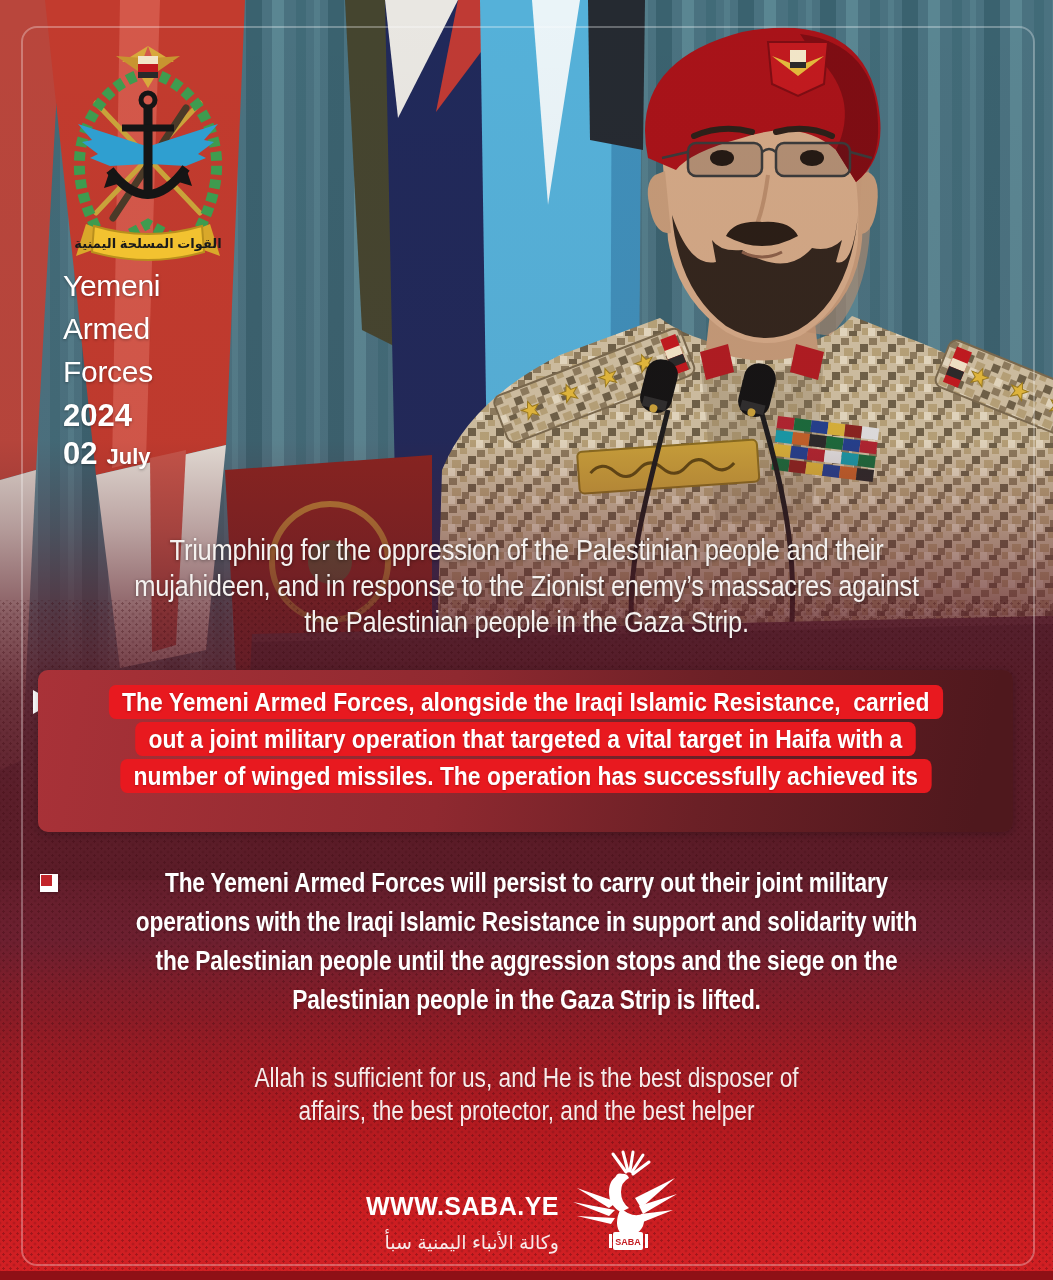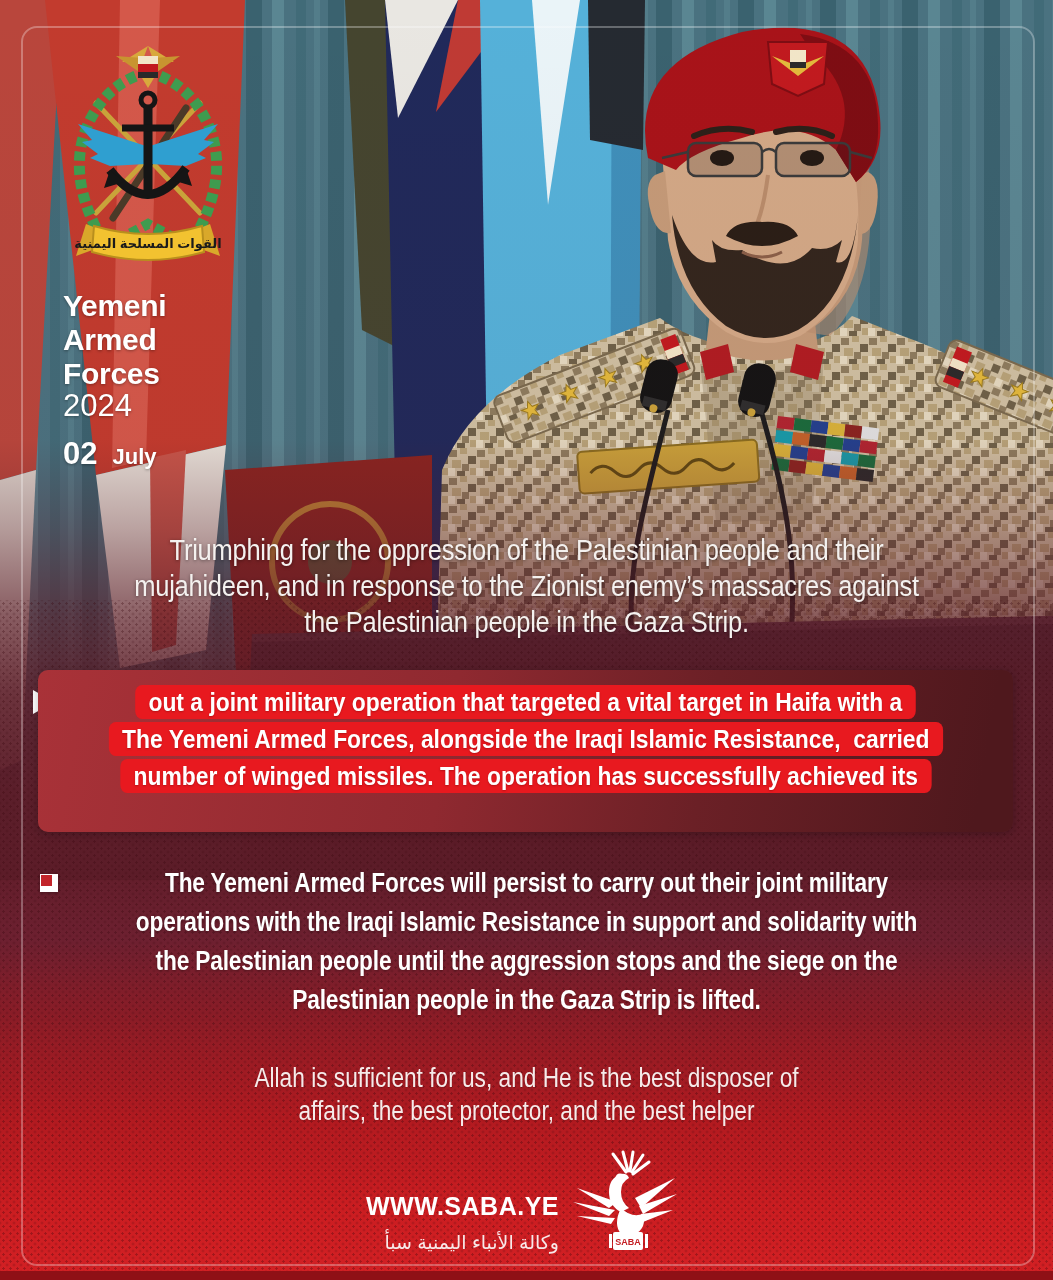--- a/index.html
+++ b/index.html
@@ -9,27 +9,27 @@
     background:linear-gradient(180deg,#5c1c28 0px,#5e1d29 840px,#6d2030 940px,#8c1c26 1020px,#b21a20 1120px,#cb1d21 1210px,#d32024 1280px);
   }
   .photo{position:absolute;left:0;top:0;width:1053px;height:880px;z-index:1;}
   .dots{
     position:absolute;left:0;top:600px;width:1053px;height:680px;z-index:2;pointer-events:none;
     background-image:radial-gradient(rgba(55,5,12,.30) 1.1px,transparent 1.4px),radial-gradient(rgba(55,5,12,.22) 1.1px,transparent 1.4px);
     background-size:7px 7px,7px 7px;background-position:0 0,3.5px 3.5px;
   }
   .content{position:absolute;inset:0;z-index:3;}
   .org-name{
-    position:absolute;left:63px;top:289px;color:#fff;font-size:30px;line-height:34px;
-    font-weight:bold;white-space:pre-line;letter-spacing:-.3px;text-shadow:0 1px 3px rgba(0,0,0,.35);
-  }
-  .date-year{position:absolute;left:63px;top:388px;color:#fff;font-size:31px;font-weight:normal;text-shadow:0 1px 3px rgba(0,0,0,.35);}
+    position:absolute;left:63px;top:264px;color:#fff;font-size:30px;line-height:43px;
+    font-weight:normal;white-space:pre-line;letter-spacing:-.3px;text-shadow:0 1px 3px rgba(0,0,0,.35);
+  }
+  .date-year{position:absolute;left:63px;top:398px;color:#fff;font-size:31px;font-weight:bold;text-shadow:0 1px 3px rgba(0,0,0,.35);}
   .date-row{position:absolute;left:63px;top:436px;color:#fff;text-shadow:0 1px 3px rgba(0,0,0,.35);}
   .date-day{font-size:31px;font-weight:bold;margin-top:28px;}
-  .date-month{font-size:22px;font-weight:bold;margin-left:15px;}
+  .date-month{font-size:22px;font-weight:bold;margin-left:9px;}
   .intro{
     position:absolute;left:0;right:0;top:532px;text-align:center;color:#f4f1ef;
     font-size:29px;line-height:36px;font-weight:400;white-space:pre-line;
     transform:scaleX(.88);letter-spacing:-.3px;text-shadow:0 1px 4px rgba(0,0,0,.45);
   }
   .stmt-box{
     position:absolute;left:38px;top:670px;width:975px;height:162px;border-radius:10px;
     background:linear-gradient(100deg,#a93238 0%,#8f2930 42%,#6b2026 68%,#4f181d 96%);
     box-shadow:0 2px 10px rgba(0,0,0,.25);padding-top:15px;box-sizing:border-box;text-align:center;
   }
@@ -312,22 +312,22 @@
     <div class="date-row">
       <span class="date-day">02</span><span class="date-month">July</span>
     </div>
 
     <div class="intro">Triumphing for the oppression of the Palestinian people and their
 mujahideen, and in response to the Zionist enemy’s massacres against
 the Palestinian people in the Gaza Strip.</div>
 
     <div class="stmt-arrow"></div>
     <div class="stmt-box">
+      <div class="stmt-line"><span class="bar">The Yemeni Armed Forces, alongside the Iraqi Islamic Resistance,  carried</span></div>
       <div class="stmt-line"><span class="bar">out a joint military operation that targeted a vital target in Haifa with a</span></div>
-      <div class="stmt-line"><span class="bar">The Yemeni Armed Forces, alongside the Iraqi Islamic Resistance,  carried</span></div>
       <div class="stmt-line"><span class="bar">number of winged missiles. The operation has successfully achieved its</span></div>
     </div>
 
     <div class="bullet-sq">
         <span></span>
       </div>
     <div class="persistence">The Yemeni Armed Forces will persist to carry out their joint military
 operations with the Iraqi Islamic Resistance in support and solidarity with
 the Palestinian people until the aggression stops and the siege on the
 Palestinian people in the Gaza Strip is lifted.</div>

